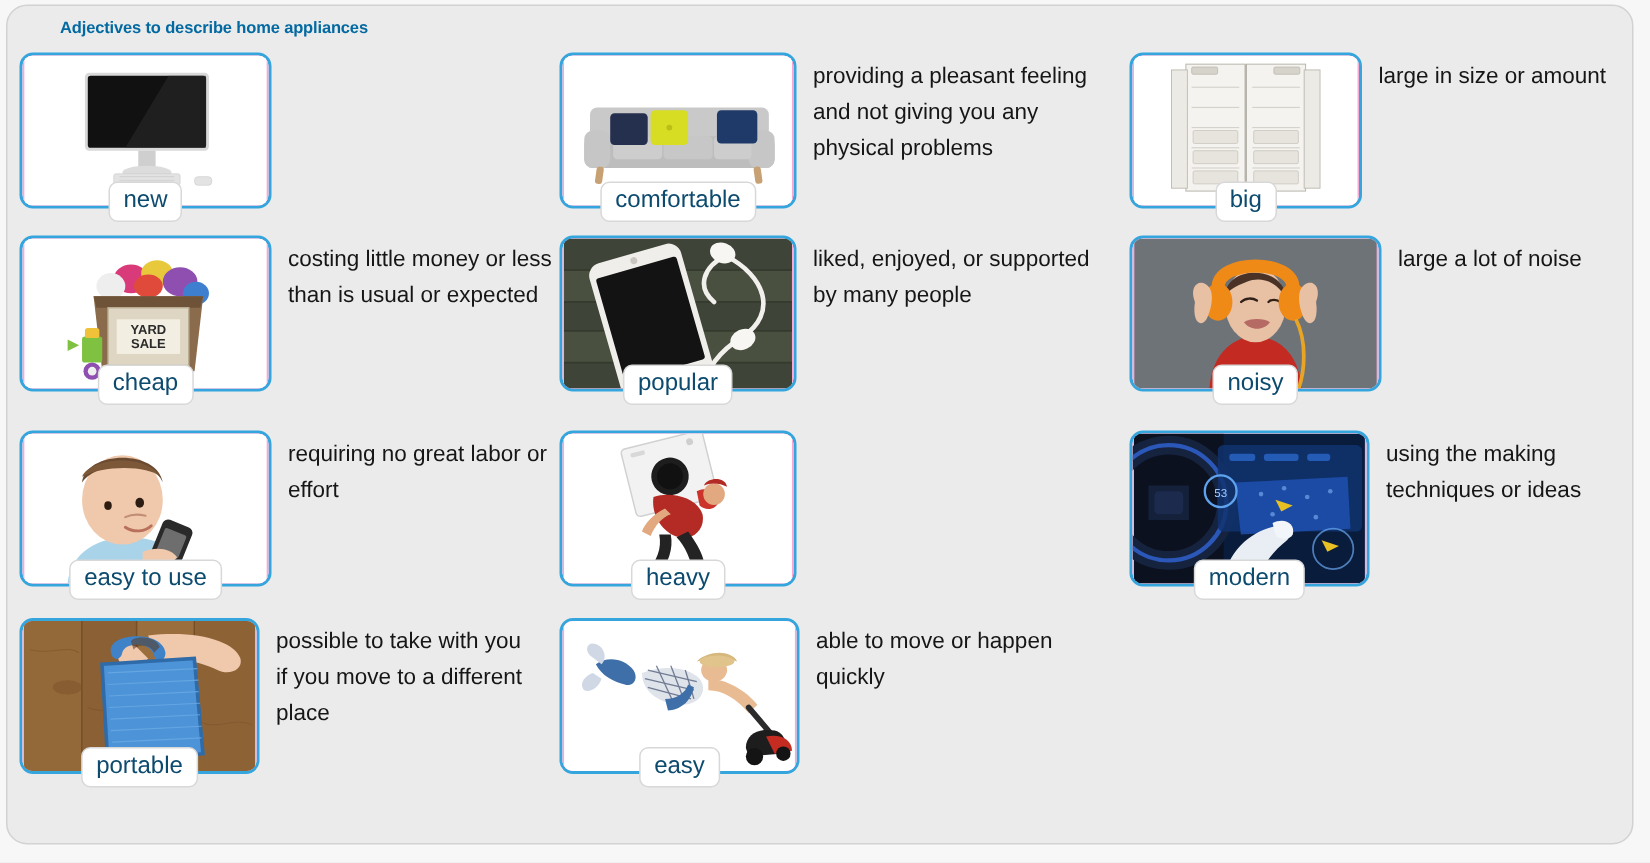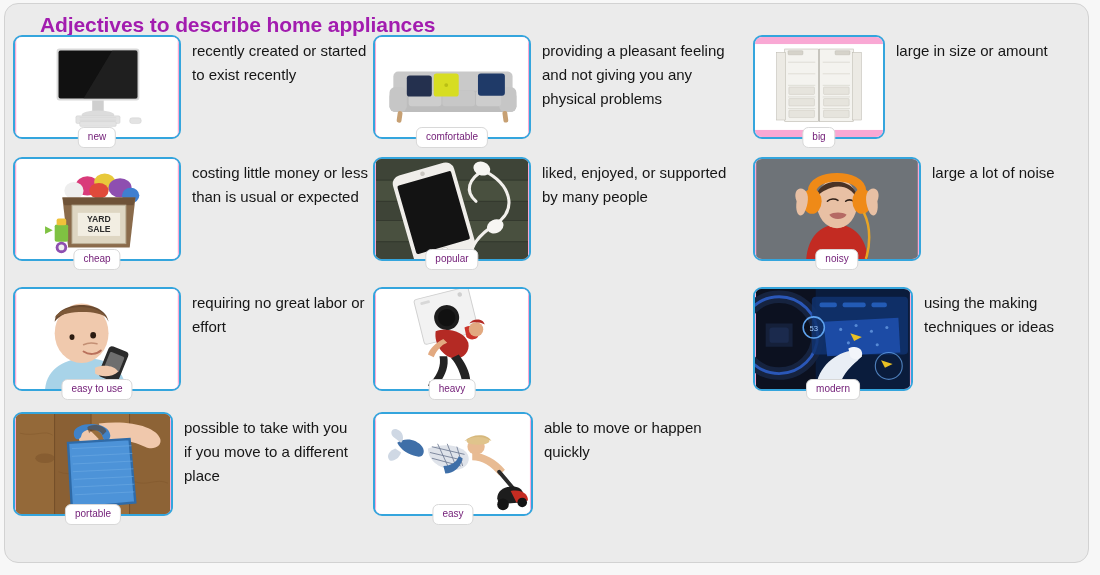--- a/index.html
+++ b/index.html
@@ -21,23 +21,23 @@
     height: 560px;
     background: #ebebeb;
     border: 1px solid #d2d2d2;
     border-radius: 14px;
     box-sizing: border-box;
   }
   .panel-title {
     position: absolute;
     left: 35px;
     top: 9px;
-    font-size: 21px;
+    font-size: 11px;
     font-weight: bold;
-    color: #a21caf;
+    color: #0369a1;
     letter-spacing: -0.1px;
     white-space: nowrap;
   }
   .grid {
     position: absolute;
     left: 0;
     top: 31px;
     width: 1085px;
   }
   .row {
@@ -72,22 +72,22 @@
   .card-media svg { display: block; width: 100%; height: 100%; }
 
   .pill {
     position: absolute;
     left: 50%;
     transform: translateX(-50%);
     bottom: -11px;
     background: #ffffff;
     border: 1px solid #d8d8d8;
     border-radius: 6px;
-    color: #701a75;
-    font-size: 10px;
+    color: #0c4a6e;
+    font-size: 16px;
     line-height: 1;
     padding: 4px 9px 5px 9px;
     white-space: nowrap;
     z-index: 5;
   }
 
   .desc {
     font-size: 15px;
     line-height: 24px;
     color: #161616;
@@ -132,21 +132,20 @@
                 </g>
                 <g stroke="#cacaca" stroke-width="0.5">
                   <line x1="66" y1="84" x2="104" y2="84"></line>
                   <line x1="66" y1="86.5" x2="104" y2="86.5"></line>
                 </g>
               </g>
             </svg>
           </div>
           <div class="pill">new</div>
         </div>
-        <div class="desc">recently created or started to exist recently</div>
       </div>
 
       <div class="cell col-b">
         <div class="card" style="width:158px;height:104px;">
           <div class="card-media">
             <svg viewBox="0 0 158 104" preserveAspectRatio="xMidYMid meet">
               <rect width="158" height="104" fill="#ffffff"></rect>
               <g>
                 <rect x="18" y="36" width="124" height="24" rx="5" fill="#c9c9c9"></rect>
                 <rect x="14" y="56" width="132" height="22" rx="6" fill="#bdbdbd"></rect>
@@ -163,21 +162,21 @@
                 <rect x="132" y="77" width="5" height="12" rx="2" fill="#c7a073" transform="rotate(-8 134 83)"></rect>
               </g>
             </svg>
           </div>
           <div class="pill">comfortable</div>
         </div>
         <div class="desc w-wide">providing a pleasant feeling and not giving you any physical problems</div>
       </div>
 
       <div class="cell col-c">
-        <div class="card" style="width:132px;height:104px;padding-left:16px;">
+        <div class="card" style="width:155px;height:104px;padding-left:16px;">
           <div class="card-media">
             <svg viewBox="0 0 155 104" preserveAspectRatio="xMidYMid meet">
               <rect width="155" height="104" fill="#ffffff"></rect>
               <g stroke="#b9b6ad" stroke-width="0.7" fill="#f4f3ef">
                 <rect x="36" y="6" width="41" height="88"></rect>
                 <rect x="78" y="6" width="41" height="88"></rect>
               </g>
               <g stroke="#cac7be" stroke-width="0.6" fill="none">
                 <line x1="40" y1="22" x2="73" y2="22"></line>
                 <line x1="40" y1="36" x2="73" y2="36"></line>

